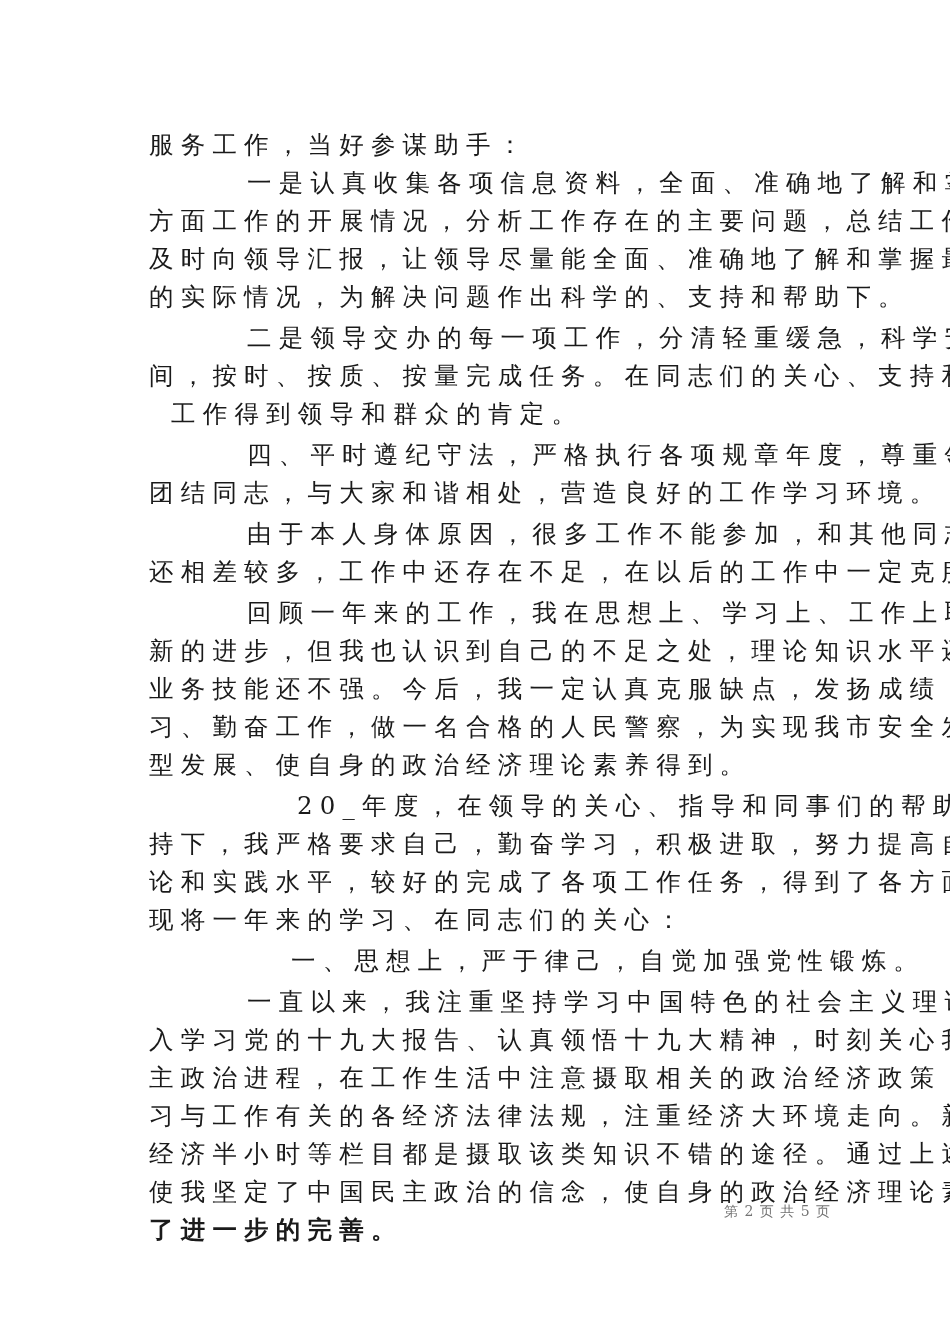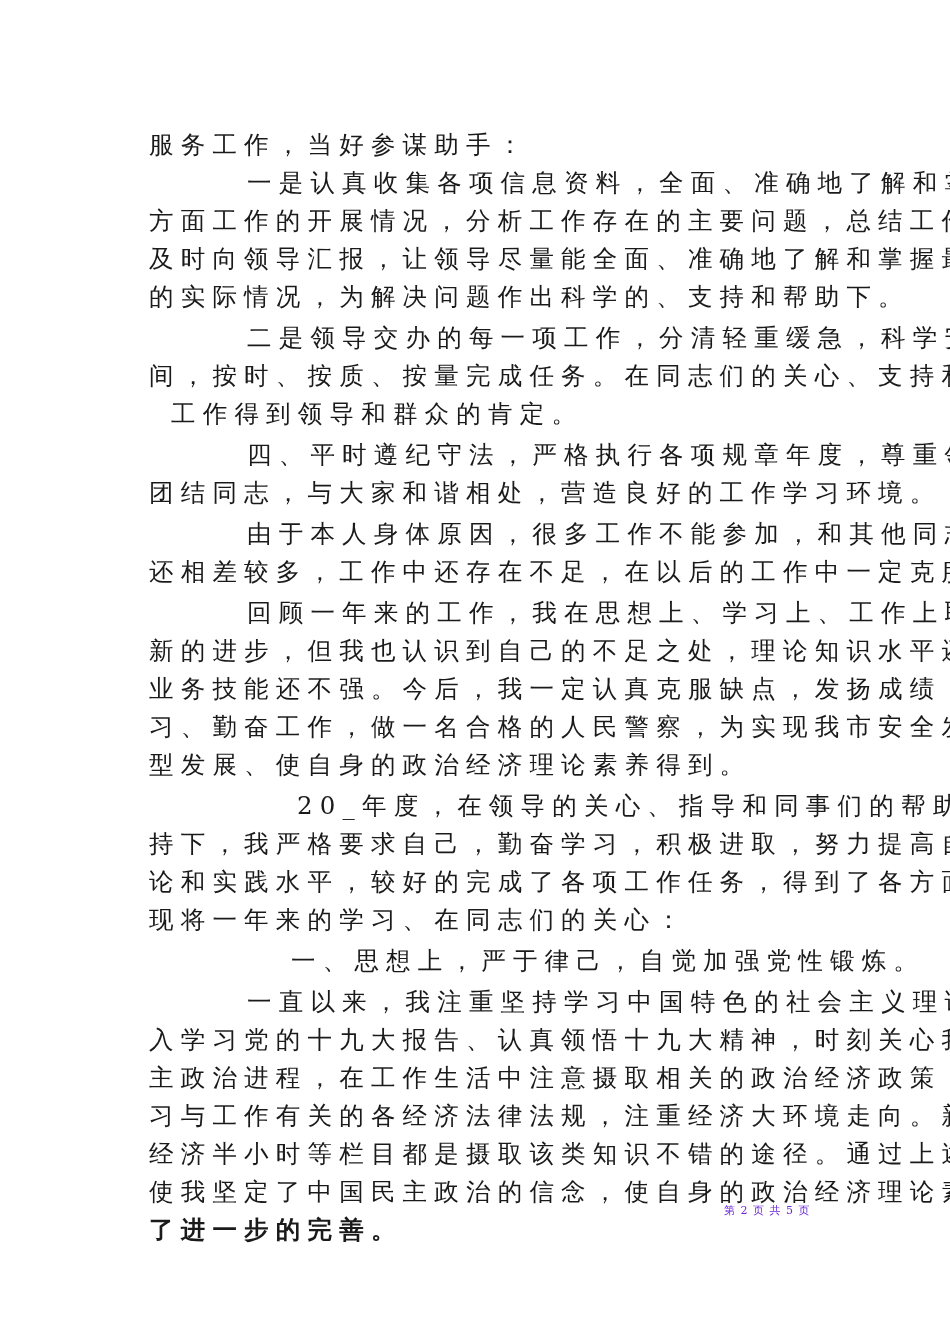--- a/index.html
+++ b/index.html
@@ -35,22 +35,22 @@
       height: 38px;
       line-height: 38px;
       font-size: 24.5px;
       white-space: nowrap;
       letter-spacing: 7.2px;
     }
     .footer {
       position: absolute;
       left: 720px;
       top: 1203px;
-      font-size: 11px;
-      color: #6d28d9;
+      font-size: 14px;
+      color: #737373;
       white-space: nowrap;
       letter-spacing: 1px;
     }
   </style>
 </head>
 <body>
 
 <div class="page">
   <div class="body-text" id="body-text">
       <div class="line" style="top: 0px; left: 0px;">服务工作，当好参谋助手：</div>

